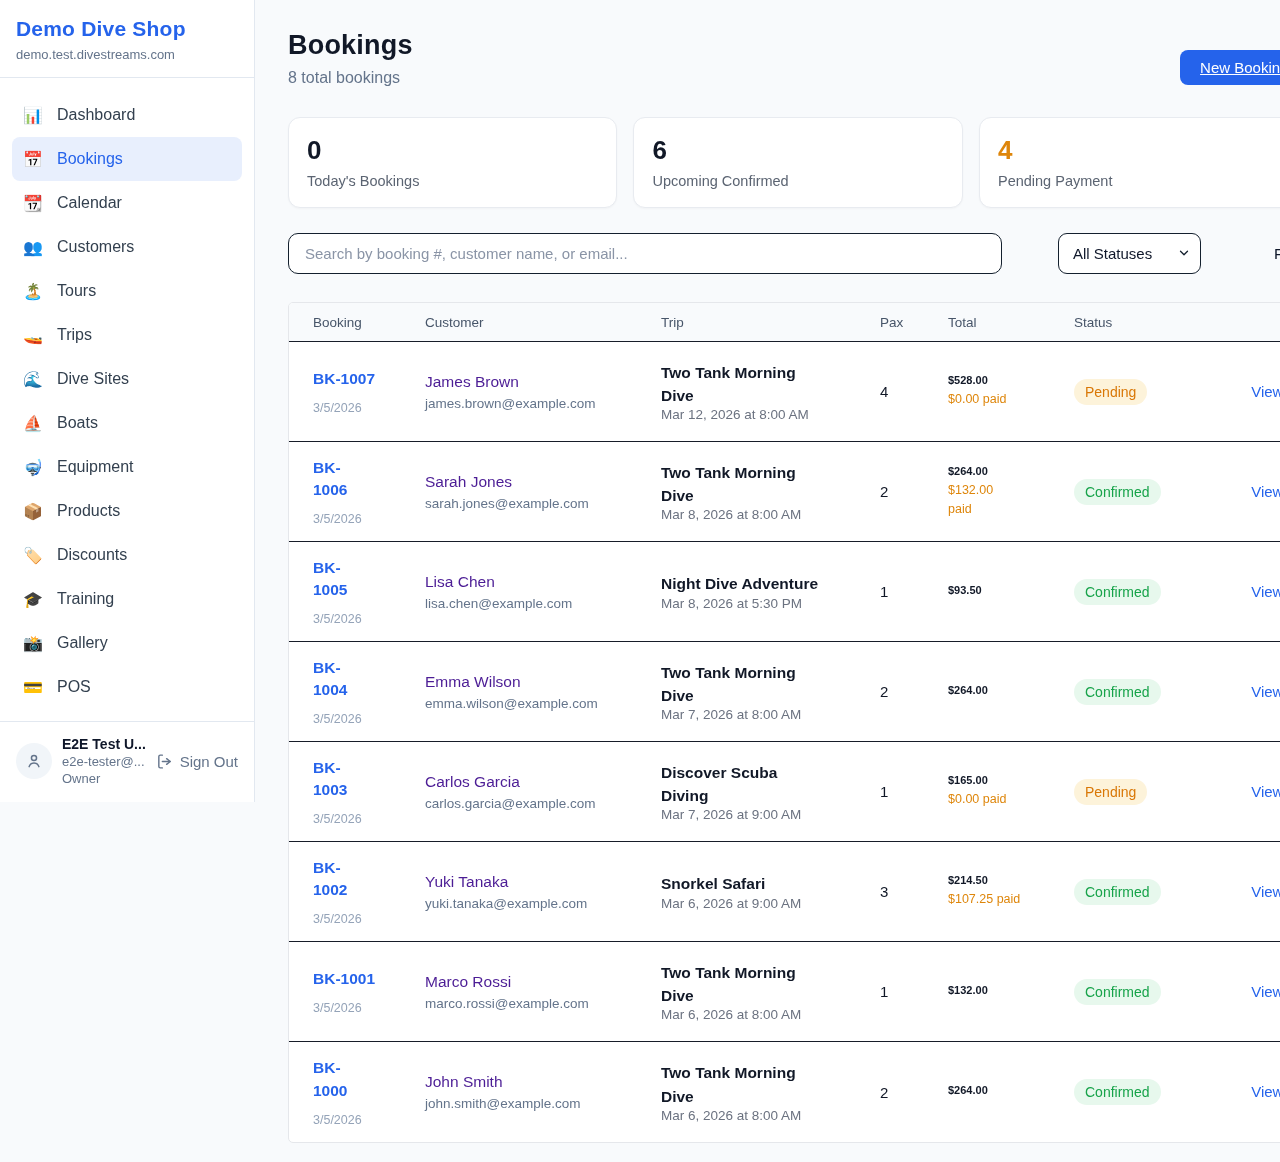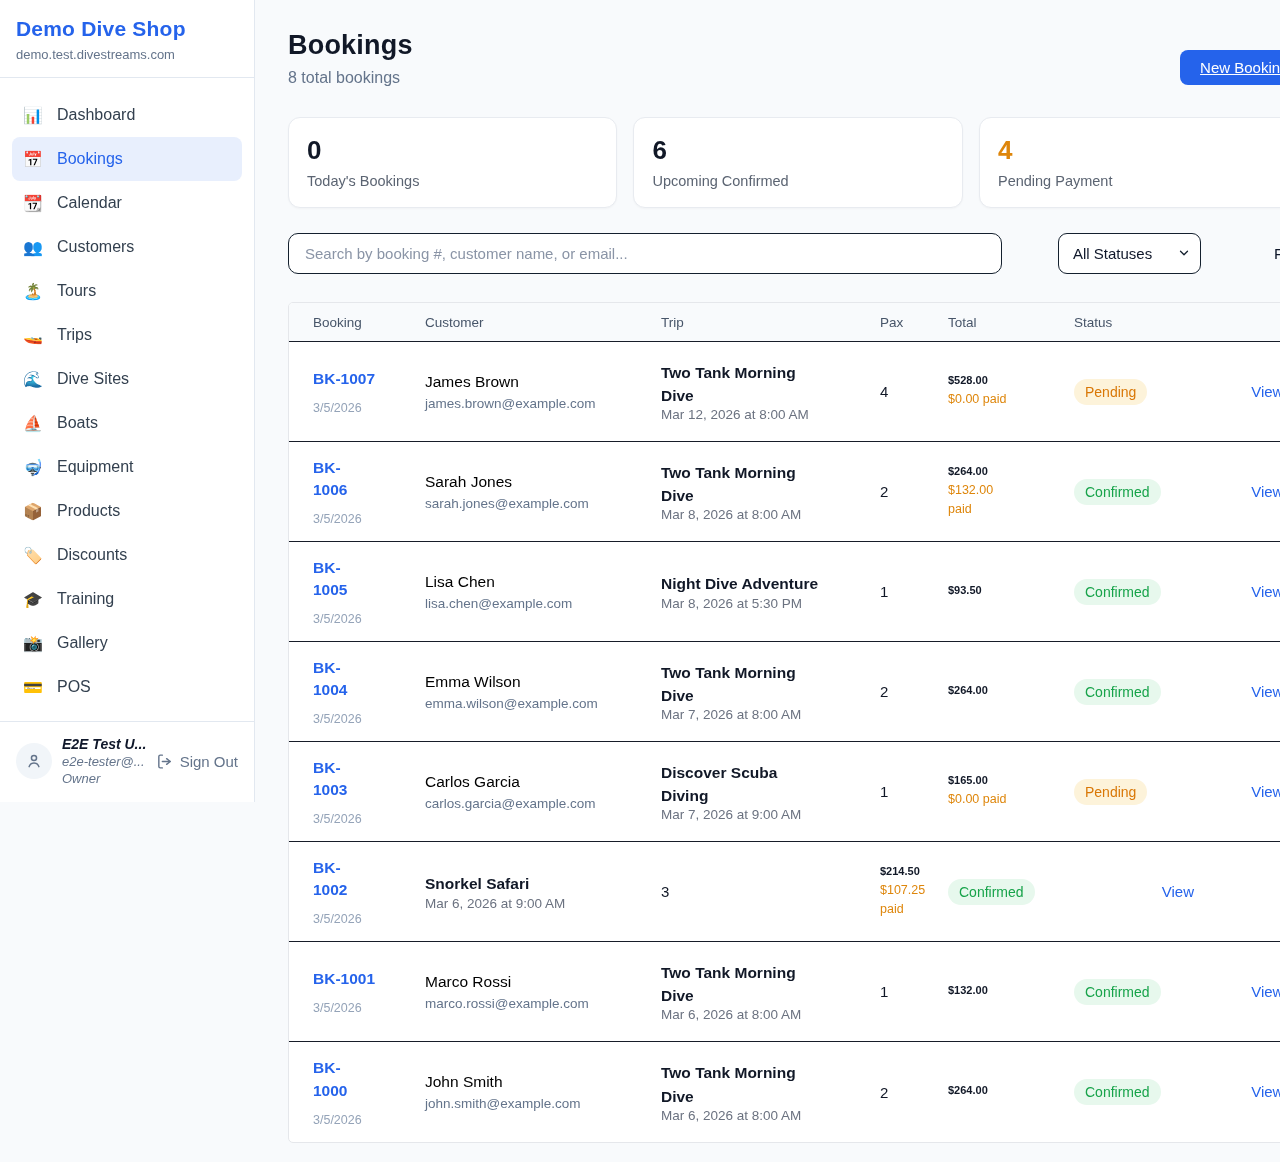--- a/index.html
+++ b/index.html
@@ -29,21 +29,21 @@
   .nav-item.active { background:#e8effd; color:#2563eb; font-weight:500; }
   .side-footer {
     border-top:1px solid #e2e8f0; margin-top:4px;
     padding:14px 16px 16px 16px;
     display:flex; align-items:center; gap:10px;
   }
   .avatar {
     width:36px; height:36px; border-radius:50%; background:#f1f5f9;
     display:flex; align-items:center; justify-content:center; flex:none;
   }
-  .user-block { min-width:0; flex:1;font-style:italic; }
+  .user-block { min-width:0; flex:1; }
   .user-name { font-size:14px; font-weight:700; color:#0f172a; white-space:nowrap; }
   .user-email, .user-role { font-size:13px; color:#64748b; margin-top:2px; white-space:nowrap; }
   .signout { display:flex; align-items:center; gap:7px; color:#64748b; font-size:15px; cursor:pointer; flex:none; }
 
   
   .main { flex:1; padding:30px 33px 32px 33px; }
   .page-head { display:flex; justify-content:space-between; align-items:flex-start; }
   .page-title { font-size:27px; font-weight:700; color:#111827; letter-spacing:.2px; }
   .page-sub { font-size:16px; color:#64748b; margin-top:8px; }
   .btn-primary {
@@ -94,21 +94,21 @@
   }
   .thead {
     background:#f8fafc; height:39px; border-bottom:1px solid #171d29;
   }
   .thead .th { font-size:13.5px; color:#475569; font-weight:500; }
   .tbody-row { min-height:100px; border-bottom:1px solid #171d29; padding-top:12px; padding-bottom:12px; }
   .tbody-row:last-child { border-bottom:none; }
 
   .bk-id { color:#2563eb; font-size:15.5px; font-weight:600; white-space:pre-line; line-height:1.45; cursor:pointer; }
   .bk-date { color:#94a3b8; font-size:12.5px; margin-top:11px; }
-  .cust-name { color:#000000; font-size:15.5px; }
+  .cust-name { color:#4c1d95; font-size:15.5px; }
   .cust-email { color:#64748b; font-size:13.5px; margin-top:5px; }
   .trip-name { color:#111827; font-size:15.5px; font-weight:600; white-space:pre-line; line-height:1.5; }
   .trip-time { color:#6b7280; font-size:13.5px; }
   .pax { color:#111827; font-size:15px; }
   .total { color:#111827; font-size:11px; font-weight:700; }
   .paid { color:#de860b; font-size:12.5px; margin-top:4px; white-space:pre-line; line-height:1.45; }
   .badge {
     display:inline-block; padding:5px 11px; border-radius:999px;
     font-size:14px; font-weight:500;
   }
@@ -398,20 +398,24 @@
         </div>
       </div>
 
       <div class="trow tbody-row">
         <div>
           <div class="bk-id">BK-
 1002</div>
           <div class="bk-date">3/5/2026</div>
         </div>
         <div>
+          <div class="cust-name">Yuki Tanaka</div>
+          <div class="cust-email">yuki.tanaka@example.com</div>
+        </div>
+        <div>
           <div class="trip-name">Snorkel Safari</div>
           <div class="trip-time">Mar 6, 2026 at 9:00 AM</div>
         </div>
         <div class="pax">3</div>
         <div>
           <div class="total">$214.50</div>
           <div class="paid">$107.25 paid</div>
         </div>
         <div>
           <span class="badge" data-status="confirmed">Confirmed</span>

